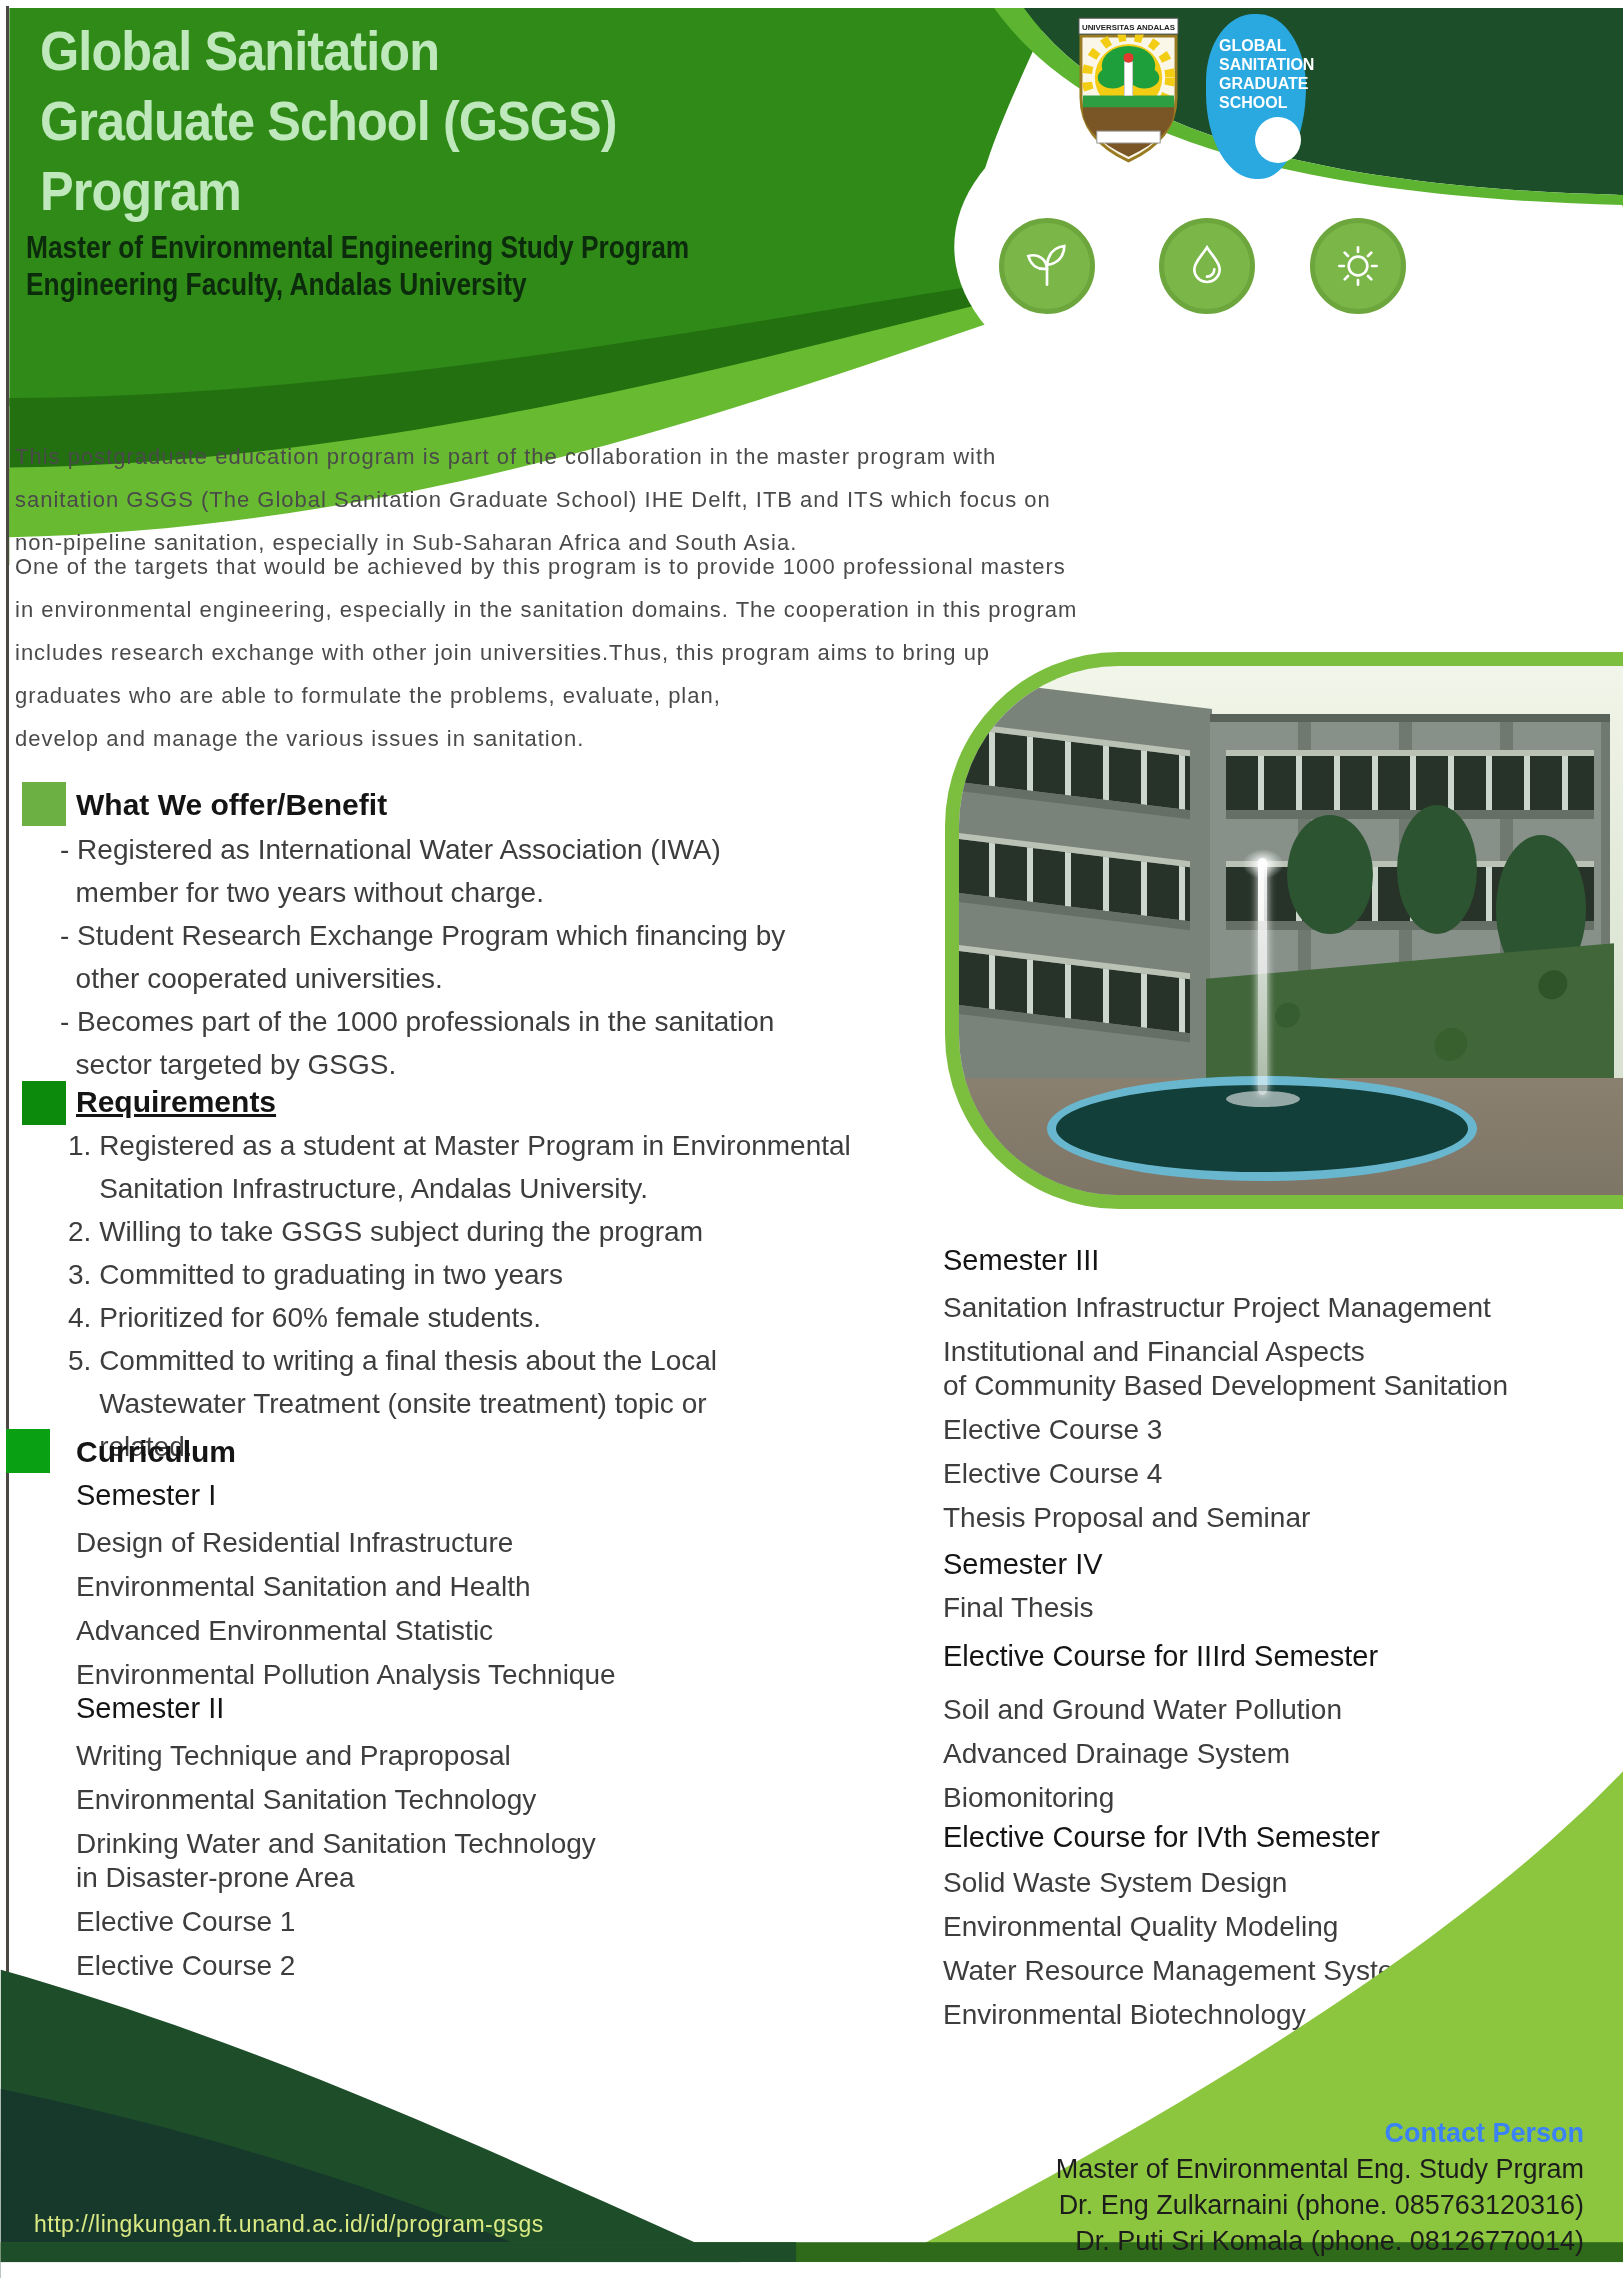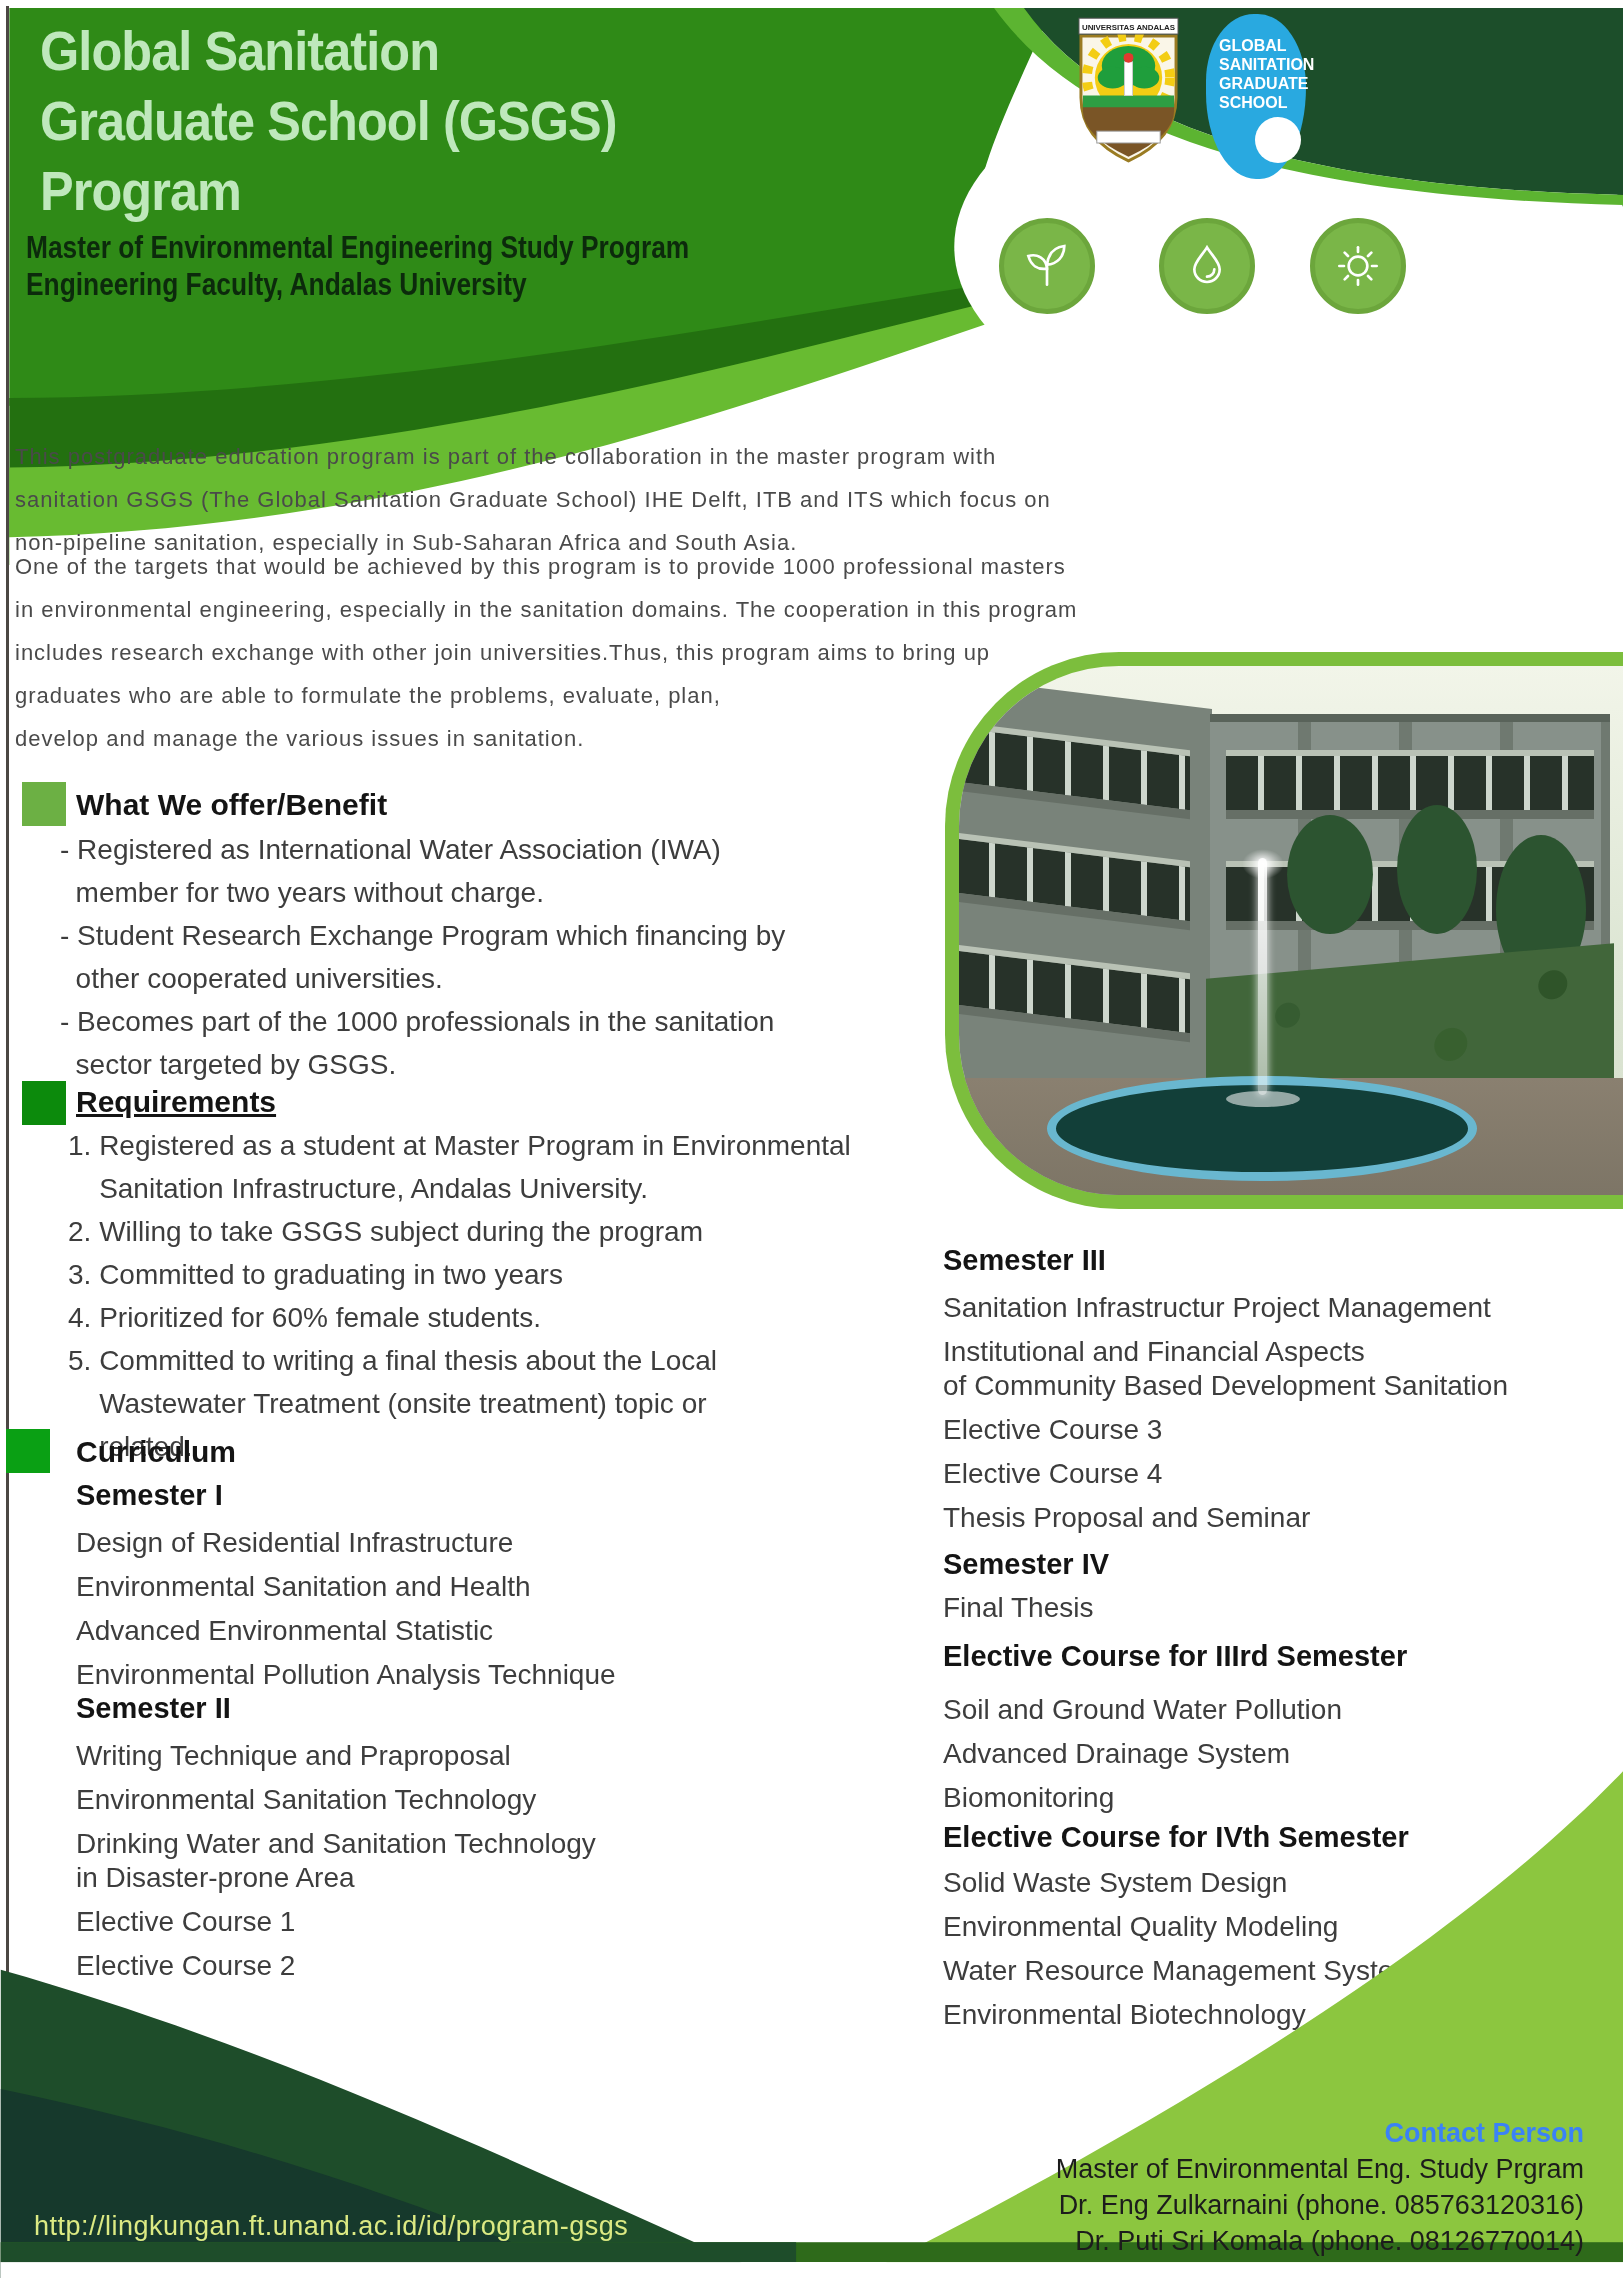--- a/index.html
+++ b/index.html
@@ -17,21 +17,21 @@
     border-radius:50% 50% 48% 52% / 42% 46% 58% 54%;}
   .gsgs-text{position:absolute;left:13px;top:22px;color:#fff;font-size:16px;font-weight:bold;
     line-height:19px;letter-spacing:0;white-space:pre-wrap;}
   .gsgs-dot{position:absolute;right:5px;bottom:16px;width:46px;height:46px;border-radius:50%;background:#fff;}
   .icon-circle{width:96px;height:96px;border-radius:50%;background:#7ab648;border:5px solid #6ca63c;
     box-sizing:border-box;display:flex;align-items:center;justify-content:center;}
   
   .para{font-size:22px;line-height:43px;color:#4a4a4a;letter-spacing:1px;}
   .sq{width:44px;height:44px;}
   .hd{font-size:30px;font-weight:bold;color:#141414;}
-  .subhd{font-size:29px;font-weight:bold;color:#141414;}
+  .subhd{font-size:29px;font-weight:normal;color:#141414;}
   .item{font-size:28px;color:#3d3d3d;line-height:43px;}
   .course{font-size:28px;color:#3d3d3d;line-height:34px;margin-bottom:10px;}
   .mt16{margin-top:8px;}
   
   .photo{left:945px;top:652px;width:679px;height:557px;box-sizing:border-box;
     border:14px solid #7cbe3d;border-right:none;border-radius:174px 0 0 174px;
     overflow:hidden;background:linear-gradient(#f2f5e9,#dde6d4 55%,#d6dfcd);}
   .bldg-left{position:absolute;left:-24px;top:26px;width:277px;height:517px;background:#79837a;transform:skewY(7deg);}
   .winband{position:absolute;left:8%;width:84%;height:54px;
     background:repeating-linear-gradient(90deg,#273229 0 32px,#cdd6cc 32px 38px);
@@ -44,21 +44,21 @@
     radial-gradient(circle at 60% 60%,#38602f 16px,transparent 17px),radial-gradient(circle at 85% 25%,#2f5429 14px,transparent 15px);}
   .dirt{position:absolute;left:0;bottom:0;width:100%;height:117px;background:linear-gradient(#8a8070,#7d7566);}
   .pool{position:absolute;left:88px;bottom:14px;width:430px;height:105px;border-radius:50%;
     background:#123f39;border:9px solid #69b7cf;box-sizing:border-box;}
   .jet{position:absolute;left:299px;bottom:100px;width:9px;height:237px;border-radius:5px;
     background:linear-gradient(rgba(255,255,255,.95),rgba(255,255,255,.55));box-shadow:0 0 9px rgba(255,255,255,.9);}
   .spray{position:absolute;left:283px;bottom:316px;width:42px;height:30px;border-radius:50%;
     background:radial-gradient(rgba(255,255,255,.95),rgba(255,255,255,0) 70%);}
   .splash{position:absolute;left:267px;bottom:88px;width:74px;height:16px;border-radius:50%;background:rgba(255,255,255,.55);}
   
-  .url{left:34px;top:2211px;font-size:27px;color:#dcea83;letter-spacing:0.5px;}
+  .url{left:34px;top:2211px;font-size:23px;color:#dcea83;letter-spacing:0.5px;}
   .contact{right:40px;top:2107px;text-align:right;color:#1c1c1c;}
   .contact-title{font-size:27px;font-weight:bold;color:#3b82f6;line-height:36px;margin-top:8px;}
   .contact-lines{font-size:27px;line-height:36px;}
   .leftline{left:6px;top:6px;width:3px;height:1968px;background:#4b4743;}
 </style>
 </head>
 <body>
 
 <div class="page">
 

